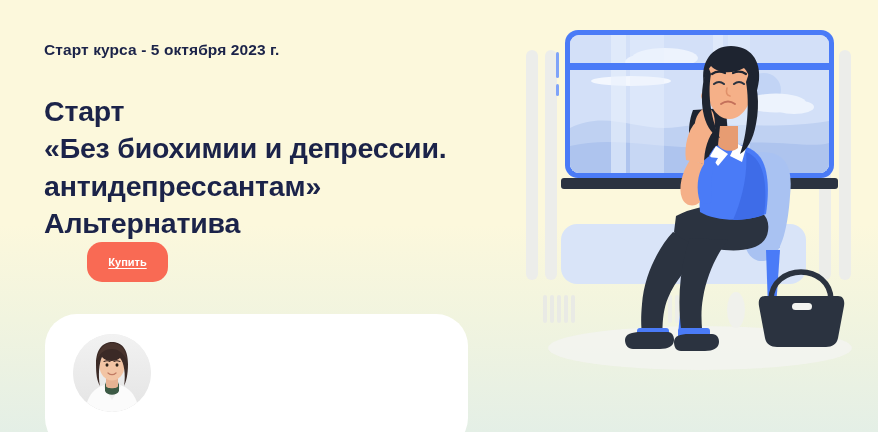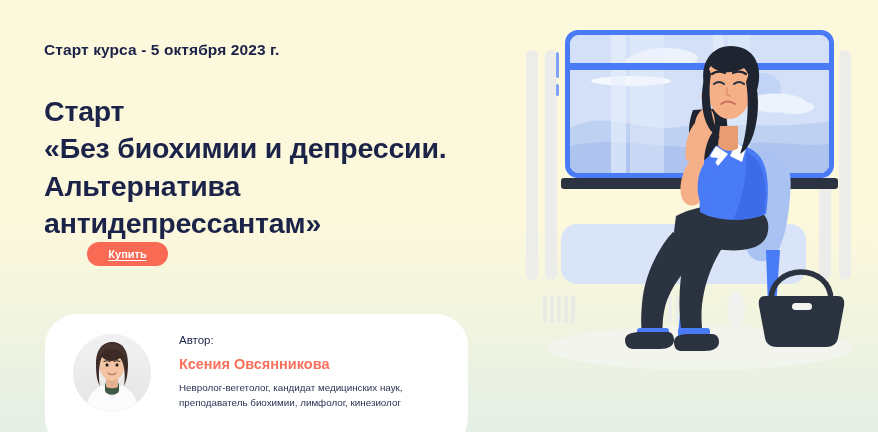--- a/index.html
+++ b/index.html
@@ -53,21 +53,21 @@
     letter-spacing: -0.2px;
     color: #1B2349;
   }
   .headline span { display: block; }
 
   .buy-button {
     position: absolute;
     left: 43px;
     top: 230px;
     width: 81px;
-    height: 24px;
+    height: 40px;
     border: none;
     border-radius: 15px;
     background: #F96A54;
     color: #FFFFFF;
     font-family: inherit;
     font-size: 11px;
     font-weight: bold;
     text-decoration: underline;
     text-underline-offset: 2px;
     cursor: pointer;
@@ -144,22 +144,22 @@
 
 <div class="banner">
 
   <div class="left-col">
 
     <div class="eyebrow">Старт курса - 5 октября 2023 г.</div>
 
     <div class="headline">
       <span>Старт</span>
       <span>«Без биохимии и депрессии.</span>
+      <span>антидепрессантам»</span>
       <span>Альтернатива</span>
-      <span>антидепрессантам»</span>
     </div>
 
     <button class="buy-button">Купить</button>
   </div>
 
   <div class="author-card">
 
     <div class="avatar">
       <svg width="78" height="78" viewBox="0 0 78 78" aria-hidden="true">
         <defs>
@@ -190,25 +190,20 @@
           <ellipse cx="44" cy="31" rx="1.5" ry="1.7" fill="#2B2118"></ellipse>
 
           <path d="M31 27.5 Q34 26 37 27.4" stroke="#3B2A26" stroke-width="1.1" fill="none" stroke-linecap="round"></path>
           <path d="M41 27.4 Q44 26 47 27.5" stroke="#3B2A26" stroke-width="1.1" fill="none" stroke-linecap="round"></path>
 
           <path d="M35 39 Q39 42.4 43 39" stroke="#C07A63" stroke-width="1.2" fill="none" stroke-linecap="round"></path>
         </g>
       </svg>
     </div>
 
-    <div class="author-text">
-      <div class="author-label">Автор:</div>
-      <div class="author-name">Ксения Овсянникова</div>
-      <div class="author-desc">Невролог-вегетолог, кандидат медицинских наук, преподаватель биохимии, лимфолог, кинезиолог</div>
-    </div>
   </div>
 
   <div class="illustration">
     <svg width="360" height="432" viewBox="0 0 360 432" aria-hidden="true">
 
       <g>
         <rect x="8" y="50" width="12" height="230" rx="6" fill="#ECEDEA"></rect>
         <rect x="27" y="50" width="12" height="230" rx="6" fill="#ECEDEA"></rect>
       </g>
 

